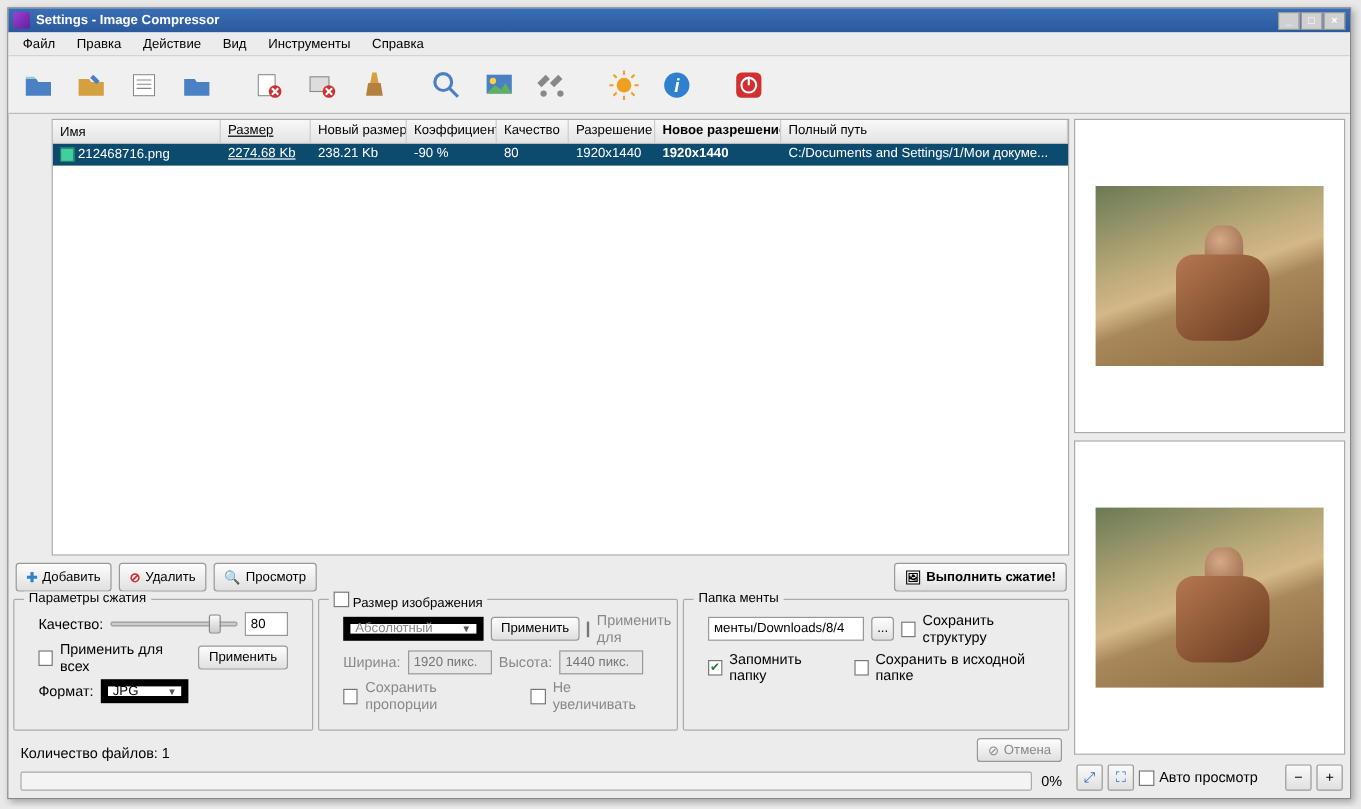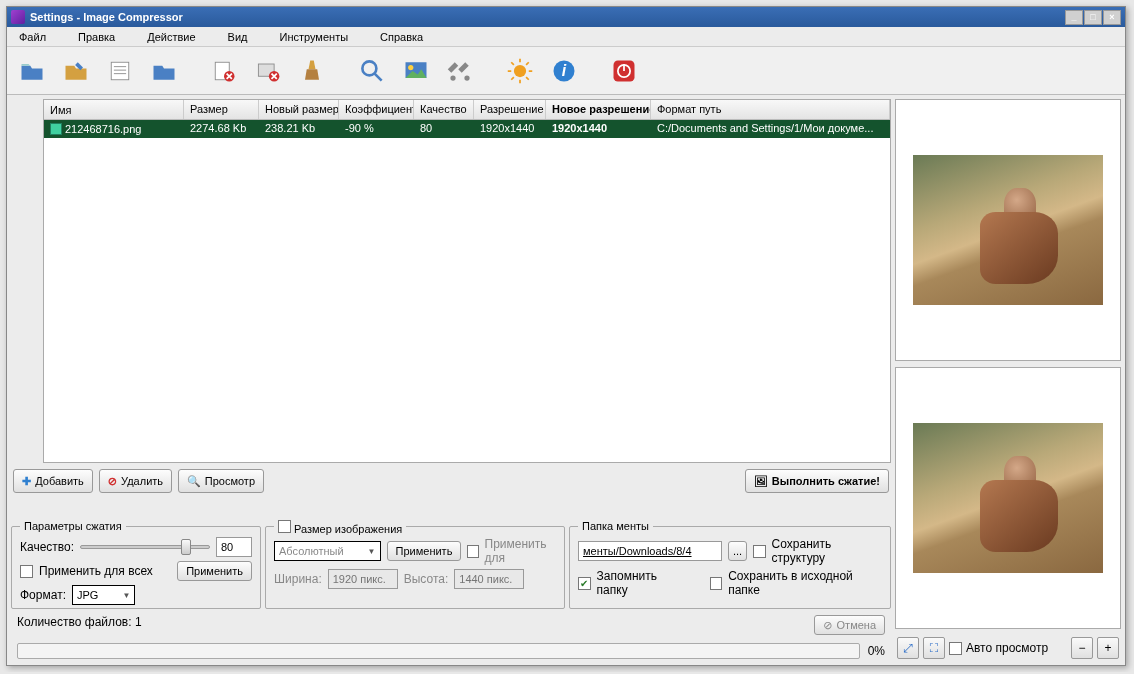--- a/index.html
+++ b/index.html
@@ -43,21 +43,21 @@
   font-size: 9px;
   display: flex; align-items: center; justify-content: center;
   cursor: pointer;
 }
 .menubar {
   height: 20px;
   background: #ececec;
   display: flex;
   align-items: center;
   padding: 0 4px;
-  gap: 16px;
+  gap: 2px;
   border-bottom: 1px solid #ccc;
 }
 .menu-item {
   padding: 2px 8px;
   cursor: pointer;
 }
 .toolbar {
   height: 48px;
   background: #f0f0f0;
   display: flex;
@@ -106,31 +106,31 @@
   padding: 3px 6px;
   border-right: 1px solid #ccc;
   font-size: 11px;
   white-space: nowrap;
   overflow: hidden;
 }
 .table-body { flex: 1; overflow: auto; }
 .tr {
   display: flex;
   height: 18px;
-  background: #14532d;
+  background: #0c4a6e;
   color: #fff;
 }
 .td {
   padding: 2px 6px;
   white-space: nowrap;
   overflow: hidden;
   font-size: 11px;
 }
 .col-name { width: 140px; display:flex; align-items:center; gap:3px;}
-.col-size { width: 75px; }
+.col-size { width: 75px; text-decoration: underline; }
 .col-newsize { width: 80px; }
 .col-ratio { width: 75px; }
 .col-quality { width: 60px; }
 .col-res { width: 72px; }
 .col-newres { width: 105px; font-weight: bold; }
 .col-path { flex: 1; }
 .action-row {
   display: flex;
   gap: 6px;
   padding: 2px;
@@ -148,24 +148,23 @@
   font-size: 11px;
 }
 .panels-row {
   display: flex;
   gap: 4px;
   height: 110px;
 }
 .panel {
   border: 1px solid #aaa;
   border-radius: 2px;
-  padding: 6px 8px;
+  padding: 6px 20px;
   background: #ececec;
   position: relative;
-  margin-top: 27px;
 }
 .panel-title {
   position: absolute;
   top: -7px;
   left: 8px;
   background: #ececec;
   padding: 0 4px;
   font-size: 11px;
 }
 .panel-compress { width: 250px; }
@@ -203,32 +202,32 @@
   border: 1px solid #777;
   background: #fff;
   display: inline-flex;
   align-items: center;
   justify-content: center;
   font-size: 10px;
   color: #2a7a2a;
 }
 .select {
   height: 20px;
-  border: 1px solid #000000;
+  border: 6px solid #000000;
   background: #fff;
   padding: 0 4px;
   display: flex;
   align-items: center;
   gap: 24px;
   justify-content: flex-end;
 }
 .select::after { content: "▼"; font-size: 8px; color: #555; }
 .status-row {
   display: flex;
-  align-items: flex-start;
+  align-items: flex-end;
   padding: 2px 6px;
   gap: 8px;
 }
 .progress-row {
   display: flex;
   align-items: center;
   padding: 2px 6px;
   gap: 8px;
 }
 .progress-bar {
@@ -416,21 +415,21 @@
 
       <div class="file-table-wrap">
         <div class="table-header">
           <div class="th col-name">Имя</div>
           <div class="th col-size">Размер</div>
           <div class="th col-newsize">Новый размер</div>
           <div class="th col-ratio">Коэффициент</div>
           <div class="th col-quality">Качество</div>
           <div class="th col-res">Разрешение</div>
           <div class="th col-newres">Новое разрешение</div>
-          <div class="th col-path">Формат путь</div>
+          <div class="th col-path">Полный путь</div>
         </div>
         <div class="table-body">
           <div class="tr">
             <div class="td col-name">
                 <span class="file-icon"></span>
                 <span>212468716.png</span>
               </div>
             <div class="td col-size">2274.68 Kb</div>
             <div class="td col-newsize">238.21 Kb</div>
             <div class="td col-ratio">-90 %</div>
@@ -496,26 +495,33 @@
             <div class="btn" style="height:20px">Применить</div>
             <span class="checkbox"></span>
             <span class="label" style="color:#888">Применить для</span>
           </div>
           <div class="row">
             <span class="label" style="color:#888">Ширина:</span>
             <input class="input" disabled="" style="width: 70px;" placeholder="1920 пикс.">
             <span class="label" style="color:#888">Высота:</span>
             <input class="input" disabled="" style="width: 70px;" placeholder="1440 пикс.">
           </div>
+          <div class="row">
+            <span class="checkbox"></span>
+            <span class="label" style="color:#888">Сохранить пропорции</span>
+            <span style="width:10px"></span>
+            <span class="checkbox"></span>
+            <span class="label" style="color:#888">Не увеличивать</span>
+          </div>
         </div>
 
         <div class="panel panel-output">
           <div class="panel-title">Папка менты</div>
           <div class="row">
-            <input class="input" style="width: 144px; text-decoration: underline;" value="менты/Downloads/8/4">
+            <input class="input" style="width: 130px;" value="менты/Downloads/8/4">
             <div class="btn" style="height:20px;padding:0 4px">...</div>
             <span class="checkbox"></span>
             <span class="label">Сохранить структуру</span>
           </div>
           <div class="row">
             <span class="checkbox">✔</span>
             <span class="label">Запомнить папку</span>
             <span style="width:10px"></span>
             <span class="checkbox"></span>
             <span class="label">Сохранить в исходной папке</span>

